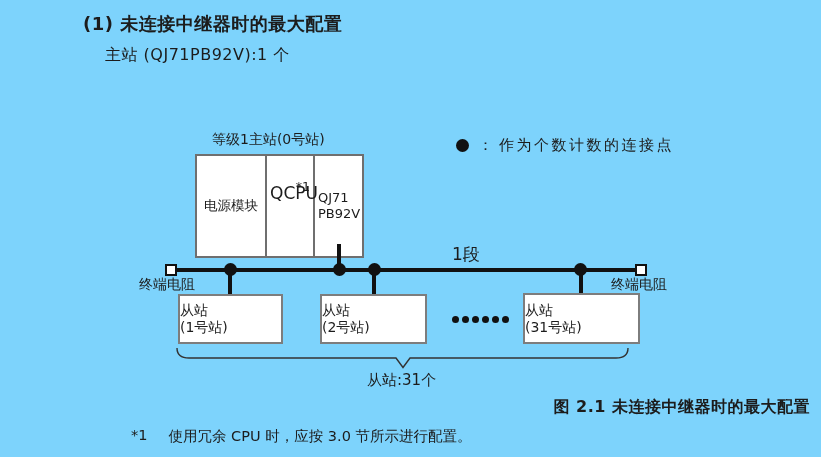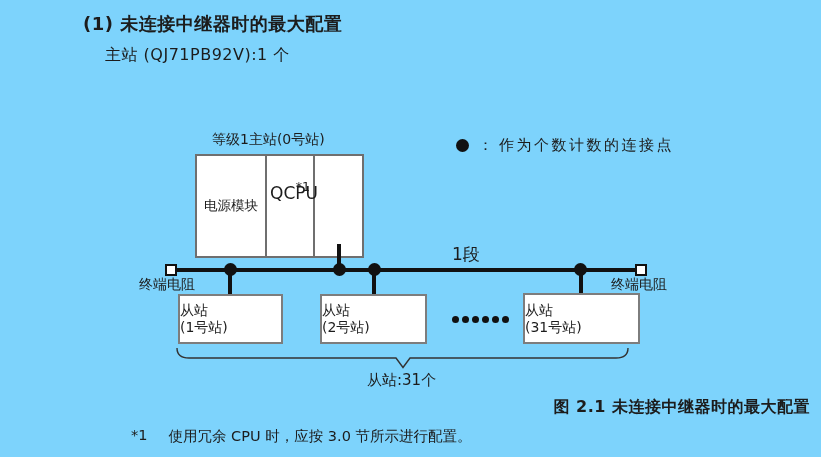--- a/index.html
+++ b/index.html
@@ -82,20 +82,24 @@
   <div class="abs spec1">主站 (QJ71PB92V):1 个</div>
 
   <div class="abs master-label">等级1主站(0号站)</div>
 
   <div class="abs master-box">
     <div class="m-cell cell-power">电源模块</div>
     <div class="m-cell cell-cpu">
       <span class="cpu-note">*1</span>
       <span class="cpu-label">QCPU</span>
     </div>
+    <div class="m-cell cell-module">
+      <div>QJ71</div>
+      <div>PB92V</div>
+    </div>
   </div>
 
   <div class="abs legend">
     <span class="legend-dot"></span>
     <span class="legend-sep">：</span>
     <span class="legend-text">作为个数计数的连接点</span>
   </div>
 
   <div class="abs bus-line"></div>
   <div class="abs seg-label">1段</div>

